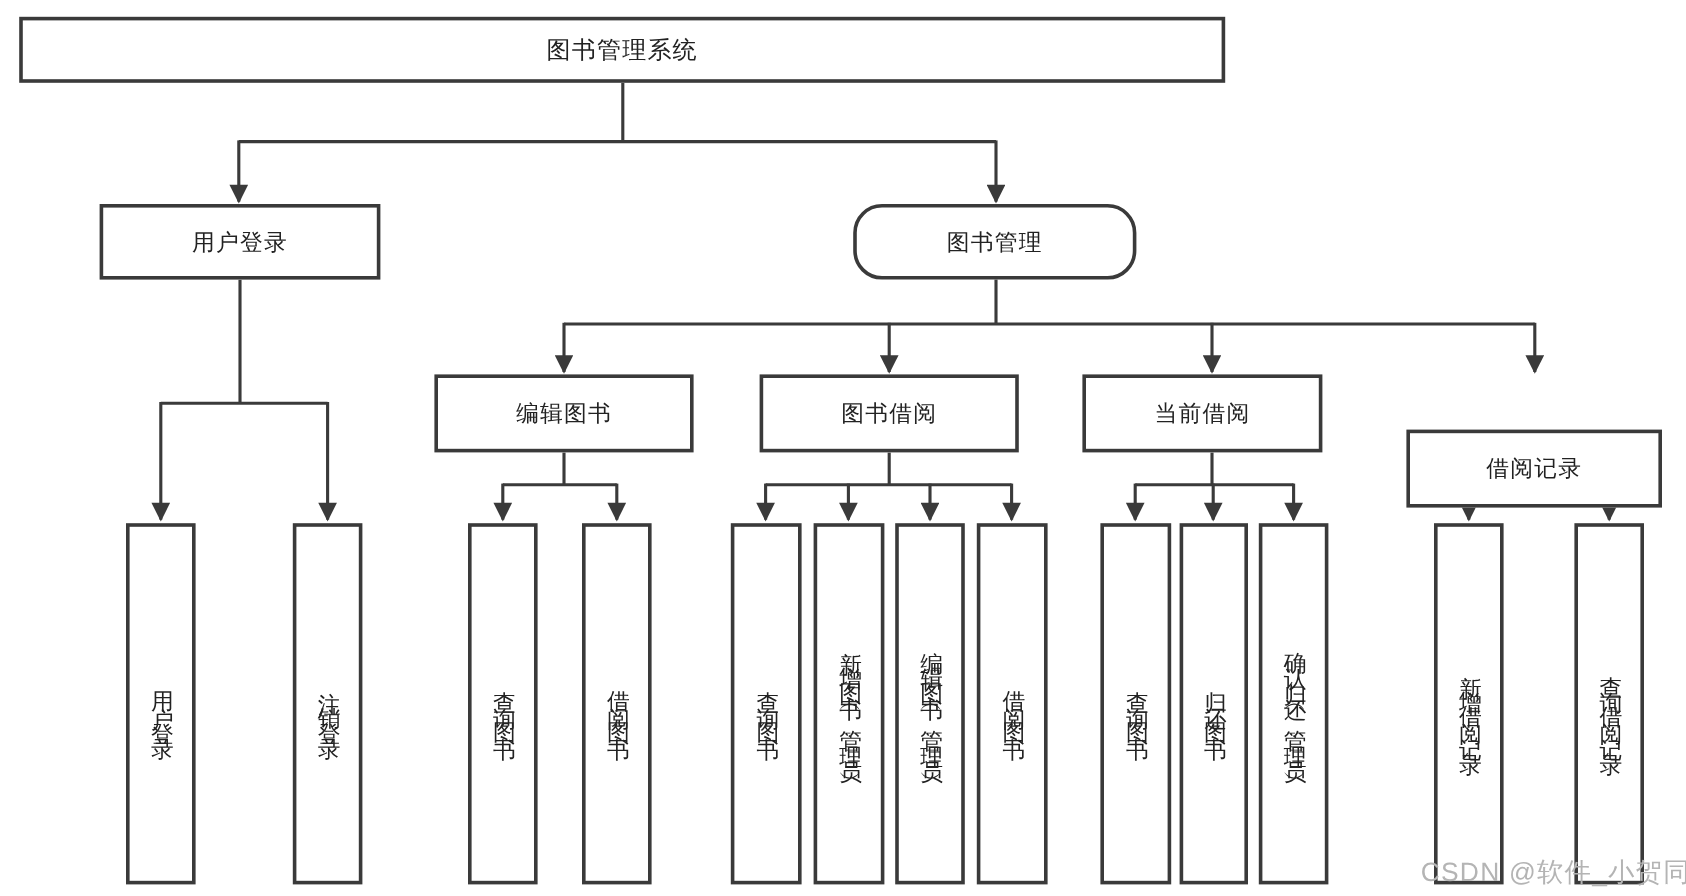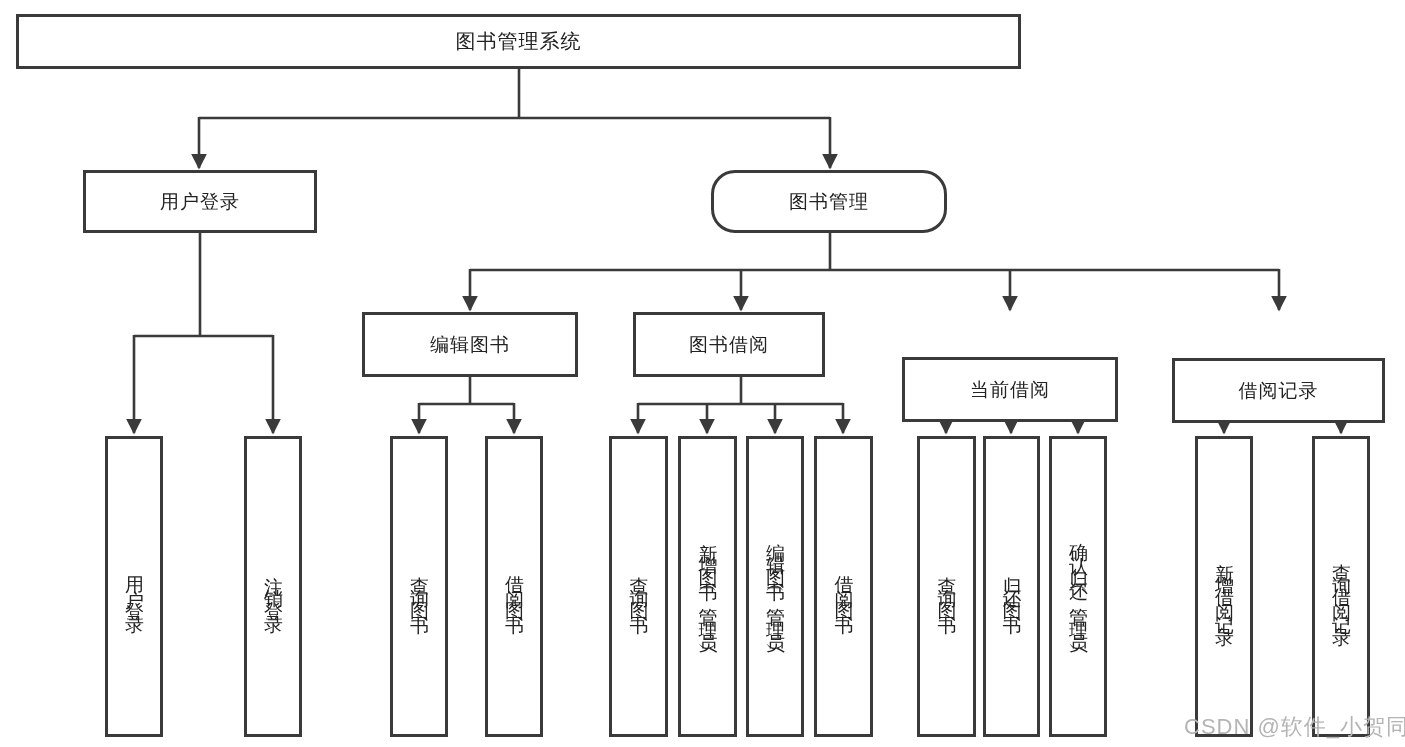--- a/index.html
+++ b/index.html
@@ -44,22 +44,22 @@
     text-orientation: mixed;
     font-size: 19px;
     letter-spacing: 13px;
     line-height: 1.2;
   }
   
   .root-box   { left: 16px;   top: 14px;  width: 1005px; height: 55px; }
   .l2-a       { left: 83px;   top: 170px; width: 234px;  height: 63px; }
   .l2-b       { left: 711px;  top: 170px; width: 236px;  height: 63px; border-radius: 24px; }
   .l3-a       { left: 362px;  top: 312px; width: 216px;  height: 65px; }
-  .l3-b       { left: 633px;  top: 312px; width: 192px;  height: 65px; }
-  .l3-c       { left: 902px;  top: 312px; width: 216px;  height: 65px; margin-top: 45px; }
+  .l3-b       { left: 633px;  top: 312px; width: 216px;  height: 65px; }
+  .l3-c       { left: 902px;  top: 312px; width: 200px;  height: 65px; }
   .l3-d       { left: 1172px; top: 312px; width: 213px;  height: 65px; margin-top: 46px; }
   .leaf       { top: 436px; height: 301px; width: 58px; }
   .leaf-1  { left: 105px; }
   .leaf-2  { left: 244px; }
   .leaf-3  { left: 390px; }
   .leaf-4  { left: 485px; }
   .leaf-5  { left: 609px; width: 59px; }
   .leaf-6  { left: 678px; width: 59px; }
   .leaf-7  { left: 746px; }
   .leaf-8  { left: 814px; width: 59px; }

